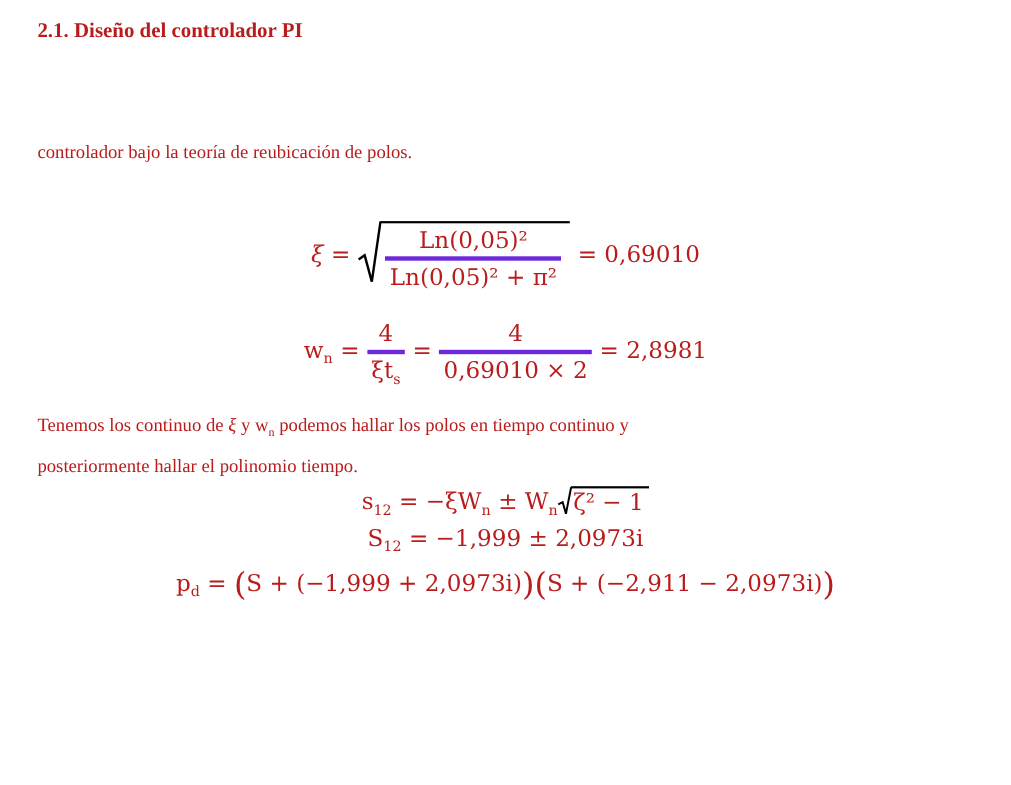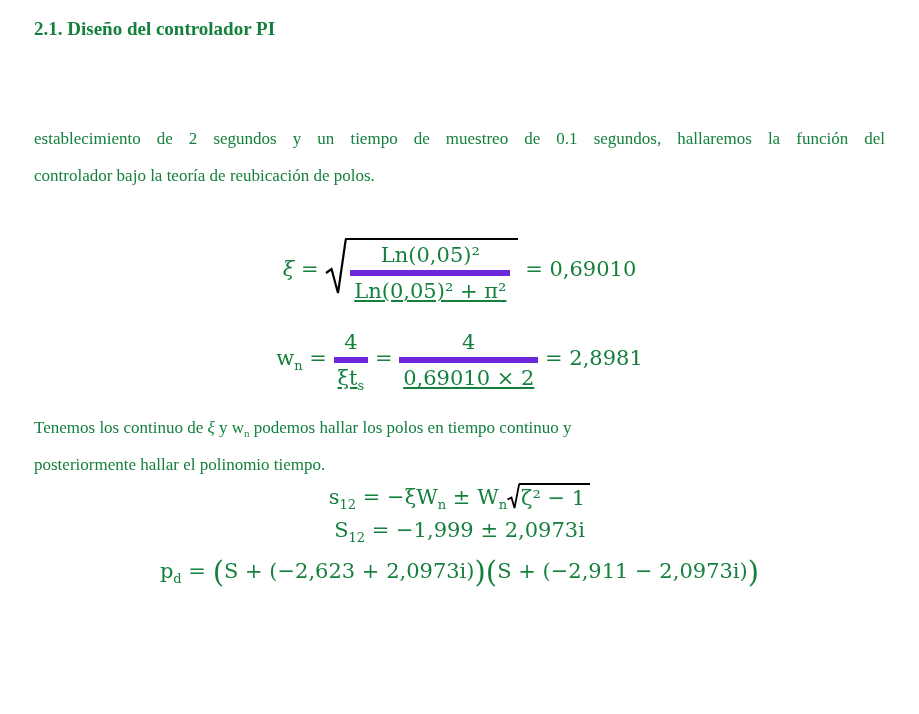--- a/index.html
+++ b/index.html
@@ -1,19 +1,19 @@
 <!DOCTYPE html>
 <html><head>
 <meta charset="utf-8">
 <style>
   html, body { margin: 0; padding: 0; background: #ffffff; }
   .page {
     width: 919px; height: 714px; box-sizing: border-box;
     padding: 16px 34px 0 34px;
-    background: #ffffff; color: #15803d;
+    background: #ffffff; color: #b91c1c;
     font-family: "Liberation Serif", serif;
     overflow: hidden;
   }
   .heading {
     font-size: 19px; font-weight: bold; margin: 0; line-height: 26px;
     font-family: "Liberation Serif", serif;
   }
   .para { margin: 0; font-size: 17px; }
   .para .line {
     line-height: 37px;
@@ -40,23 +40,23 @@
   .eq-s12 { }
   .eq-S12 { margin-top: 8px; }
   .eq-pd  { margin-top: 14px; }
 
   .mi { font-style: italic; }
 
   .frac {
     display: inline-block; vertical-align: middle; text-align: center;
   }
   .frac .num {
-    display: block; border-bottom: 6px solid #6d28d9; padding: 1px 6px 3px 6px;
+    display: block; border-bottom: 4px solid #6d28d9; padding: 1px 6px 3px 6px;
   }
-  .frac .den { display: block; padding: 3px 4px 0 4px; text-decoration: underline; }
+  .frac .den { display: block; padding: 3px 4px 0 4px; }
 
   .sqrt {
     display: inline-flex; align-items: flex-start; vertical-align: middle;
     white-space: nowrap;
   }
   .sqrt svg { display: block; flex: none; }
   .radicand {
     border-top: 2px solid #000; margin-left: -2px; padding: 2px 8px 0 5px;
   }
   .sqrt-small { display: inline-flex; align-items: flex-start; vertical-align: -6px; }
@@ -66,21 +66,20 @@
   .bigp { font-size: 29px; vertical-align: -4px; }
 </style>
 </head>
 <body>
 
 <div class="page">
 
   <h2 class="heading">2.1. Diseño del controlador PI</h2>
 
   <p class="para para-1">
-    <span class="line" style="display:block">establecimiento de 2 segundos y un tiempo de muestreo de 0.1 segundos, hallaremos la función del</span>
     <span class="line last" style="display:block">controlador bajo la teoría de reubicación de polos.</span>
   </p>
 
   <div class="equation eq-xi">
     <span class="mi">ξ</span><span> = </span><span class="sqrt"><svg width="22" height="58" viewBox="0 0 22 58">
           <path d="M1 35 L6.5 31 L13 55 L20.8 1.2" fill="none" stroke="#000" stroke-width="2.2"></path>
         </svg><span class="radicand"><span class="frac"><span class="num">Ln(0,05)²</span><span class="den">Ln(0,05)² + π²</span></span></span></span><span> = 0,69010</span>
   </div>
 
   <div class="equation eq-wn">
@@ -96,16 +95,16 @@
     <span><span>s</span><sub>12</sub></span><span> = −ξW</span><sub>n</sub><span> ± W</span><sub>n</sub><span class="sqrt-small"><svg width="13" height="27" viewBox="0 0 13 27">
           <path d="M0.5 16.5 L4.5 14.5 L7.5 25 L12.2 1" fill="none" stroke="#000" stroke-width="1.8"></path>
         </svg><span class="radicand-sm">ζ² − 1</span></span>
   </div>
 
   <div class="equation eq-S12">
     <span><span>S</span><sub>12</sub></span><span> = −1,999 ± 2,0973i</span>
   </div>
 
   <div class="equation eq-pd">
-    <span><span>p</span><sub>d</sub></span><span> = </span><span class="bigp">(</span><span>S + (−2,623 + 2,0973i)</span><span class="bigp">)</span><span class="bigp">(</span><span>S + (−2,911 − 2,0973i)</span><span class="bigp">)</span>
+    <span><span>p</span><sub>d</sub></span><span> = </span><span class="bigp">(</span><span>S + (−1,999 + 2,0973i)</span><span class="bigp">)</span><span class="bigp">(</span><span>S + (−2,911 − 2,0973i)</span><span class="bigp">)</span>
   </div>
 
 </div>
 
 </body></html>

